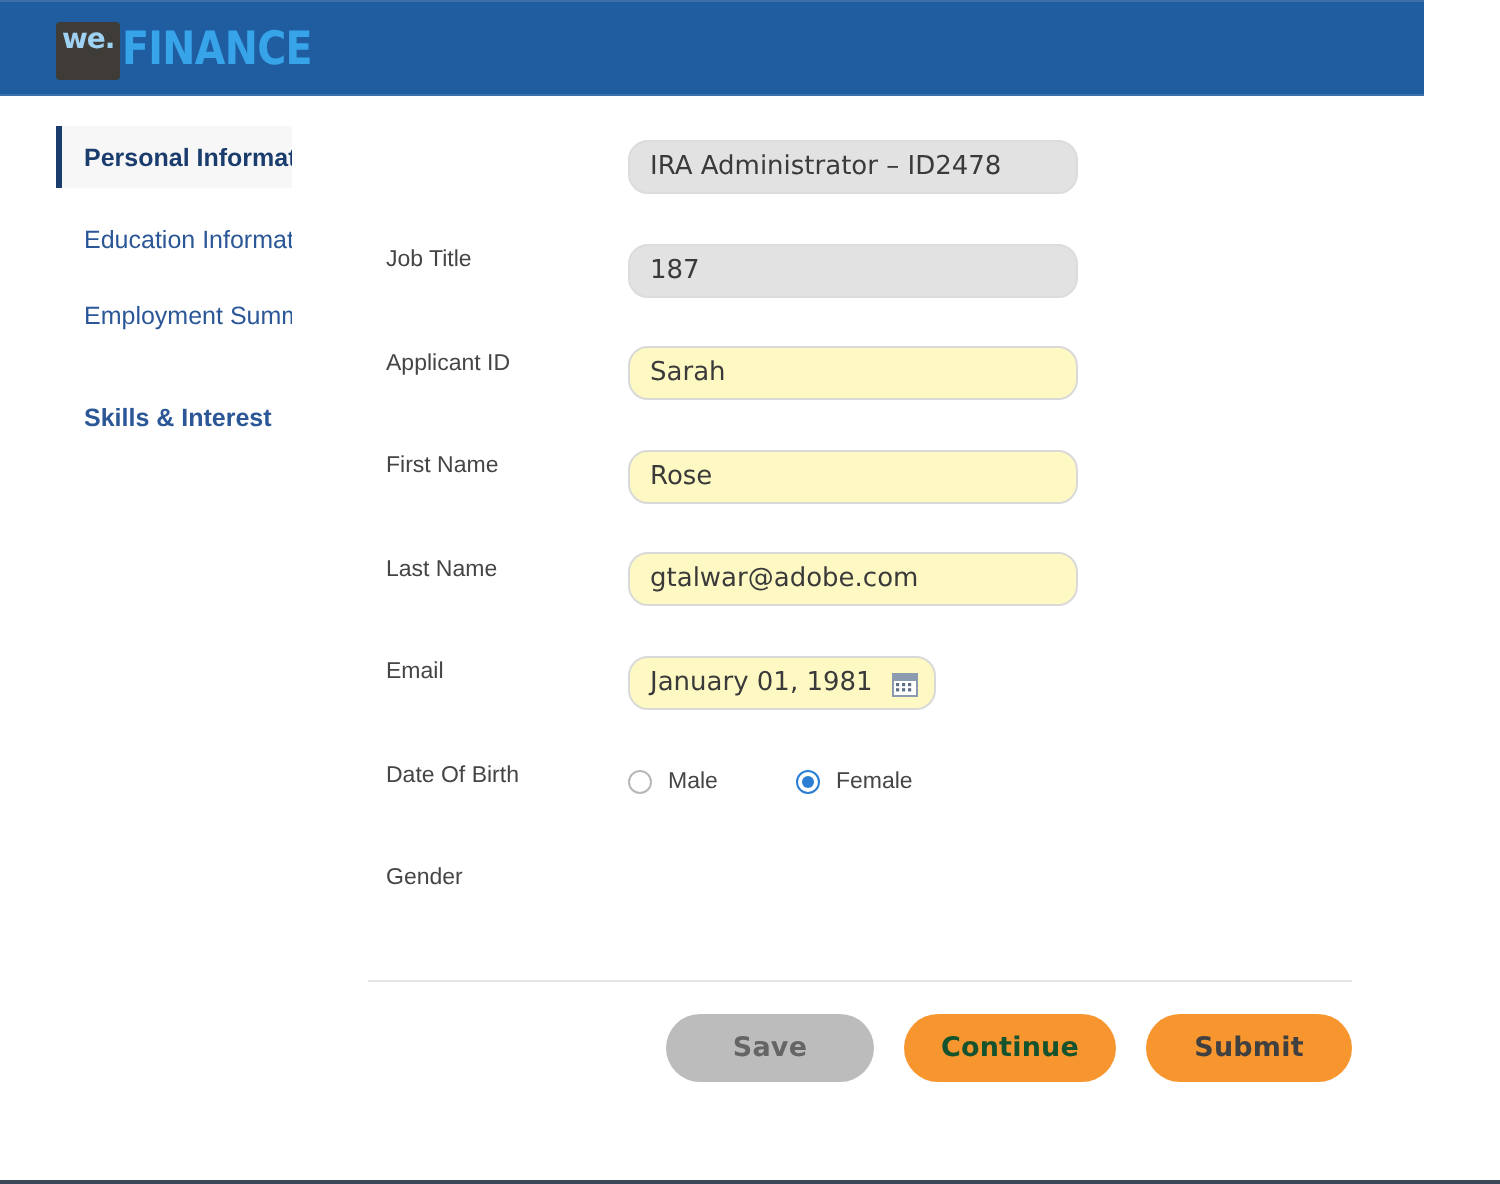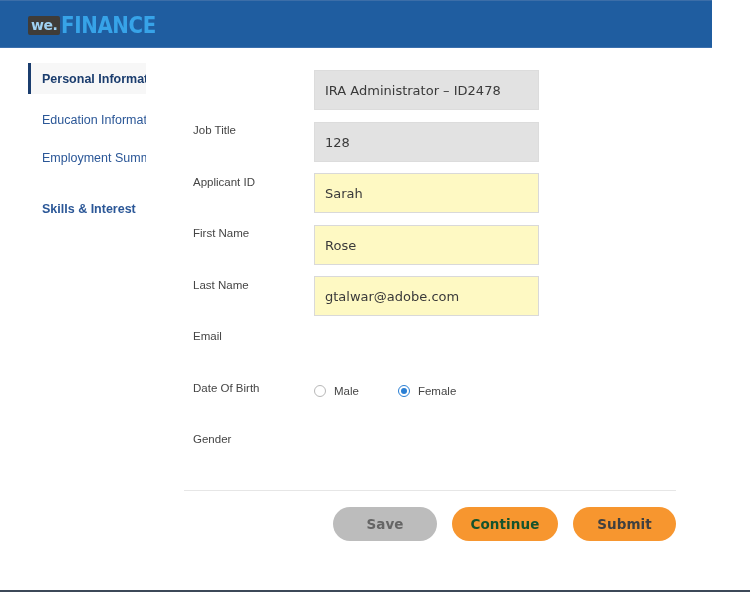--- a/index.html
+++ b/index.html
@@ -44,21 +44,21 @@
     display: flex;
     align-items: center;
     height: 26px;
   }
   #logo-mark {
     background: #3f3c38;
     color: #9fd1f2;
     font-weight: bold;
     font-size: 14px;
     line-height: 16px;
-    padding: 1px 3px 2px 3px;
+    padding: 1px 3px 12px 3px;
     border-radius: 2px;
     letter-spacing: -0.5px;
     font-family: "DejaVu Sans", sans-serif;
     margin-right: 1px;
   }
   #logo-word {
     color: #37a3e8;
     font-weight: bold;
     font-size: 23px;
     line-height: 24px;
@@ -135,23 +135,23 @@
     color: #454545;
     line-height: 14px;
     white-space: nowrap;
     margin-top: 40px;
   }
   .field-input {
     position: absolute;
     left: 121px;
     top: -13px;
     width: 225px;
-    height: 40px;
-    box-sizing: border-box;
-    border-radius: 0;
+    height: 27px;
+    box-sizing: border-box;
+    border-radius: 10px;
     font-size: 13px;
     color: #3a3a3a;
     display: flex;
     align-items: center;
     padding-left: 10px;
     font-family: "DejaVu Sans", sans-serif;
   }
   .field-input.editable {
     background: #fef9c3;
     border: 1px solid #d9d9d9;
@@ -292,40 +292,55 @@
 
     <div id="form">
 
       <div class="form-row" style="top:35px;">
         <span class="field-label">Job Title</span>
         <div class="field-input disabled" placeholder="">IRA Administrator – ID2478</div>
       </div>
 
       <div class="form-row" style="top:87px;">
         <span class="field-label">Applicant ID</span>
-        <div class="field-input disabled" placeholder="">128</div>
+        <div class="field-input disabled" placeholder="">187</div>
       </div>
 
       <div class="form-row" style="top:138px;">
         <span class="field-label">First Name</span>
         <div class="field-input editable" placeholder="">Sarah</div>
       </div>
 
       <div class="form-row" style="top:190px;">
         <span class="field-label">Last Name</span>
         <div class="field-input editable" placeholder="">Rose</div>
       </div>
 
       <div class="form-row" style="top:241px;">
         <span class="field-label">Email</span>
         <div class="field-input editable" placeholder="">gtalwar@adobe.com</div>
       </div>
 
       <div class="form-row" style="top:293px;">
         <span class="field-label">Date Of Birth</span>
+        <div class="field-input editable narrow">
+          <span>January 01, 1981</span>
+          <span class="cal-icon">
+            <svg width="13" height="13" viewBox="0 0 13 13" xmlns="http://www.w3.org/2000/svg">
+              <rect x="0.5" y="1.5" width="12" height="11" fill="#ffffff" stroke="#8d9bb0" stroke-width="1"></rect>
+              <rect x="0.5" y="1.5" width="12" height="3" fill="#8d9bb0" stroke="#8d9bb0" stroke-width="1"></rect>
+              <rect x="2" y="6" width="1.6" height="1.6" fill="#5f6f85"></rect>
+              <rect x="5" y="6" width="1.6" height="1.6" fill="#5f6f85"></rect>
+              <rect x="8" y="6" width="1.6" height="1.6" fill="#5f6f85"></rect>
+              <rect x="2" y="8.6" width="1.6" height="1.6" fill="#5f6f85"></rect>
+              <rect x="5" y="8.6" width="1.6" height="1.6" fill="#5f6f85"></rect>
+              <rect x="8" y="8.6" width="1.6" height="1.6" fill="#5f6f85"></rect>
+            </svg>
+          </span>
+        </div>
       </div>
 
       <div class="form-row" style="top:344px;">
         <span class="field-label">Gender</span>
         <div class="radio-group">
           <div class="radio-opt">
             <span class="radio-mark"></span>
             <span class="radio-label">Male</span>
           </div>
           <div class="radio-opt">

